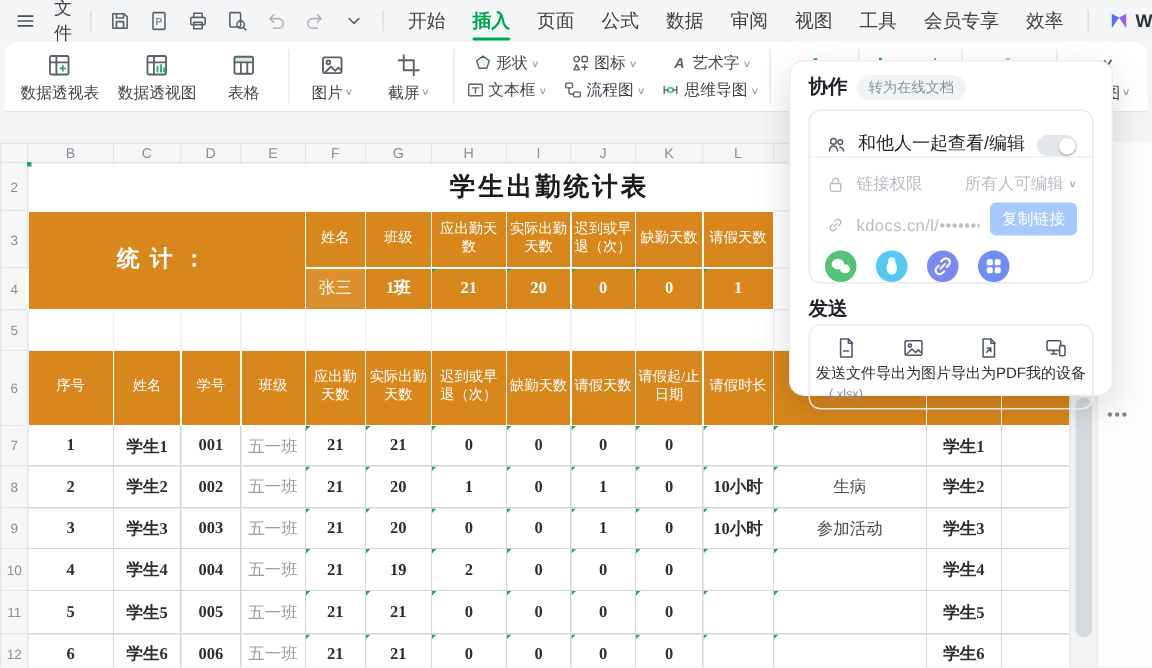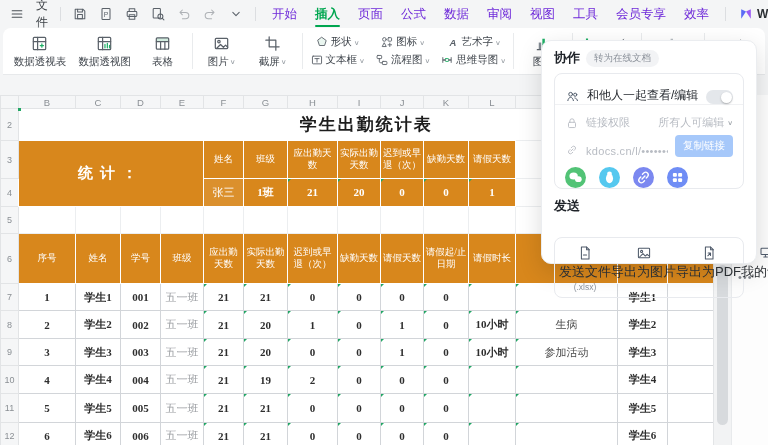--- a/index.html
+++ b/index.html
@@ -7,21 +7,21 @@
   body { font-family:"Liberation Sans","DejaVu Sans",sans-serif; }
   .app { position:relative; width:768px; height:445px; background:#f4f5f6; overflow:hidden; }
 
   
   .topbar { position:absolute; top:0; left:0; right:0; height:28px; display:flex; align-items:center; padding:0 6px; gap:4px; background:#f4f5f6; z-index:90; }
   .topbar .ic { width:16px; height:16px; }
   .tb-btn { display:flex; align-items:center; gap:3px; padding:2px 4px; border-radius:3px; color:#3d4247; font-size:12px; }
   .tb-iconbtn { padding:2px 3px; display:flex; align-items:center; }
   .vdiv { width:1px; height:14px; background:#dcdee1; margin:0 4px; flex:none; }
   .menu-tabs { display:flex; align-items:center; gap:2px; height:28px; }
-  .menu-tab { position:relative; padding:0 8px; font-size:12.5px; color:#6d28d9; height:28px; line-height:28px; cursor:default; white-space:nowrap; }
+  .menu-tab { position:relative; padding:0 8px; font-size:12.5px; color:#404040; height:28px; line-height:28px; cursor:default; white-space:nowrap; }
   .menu-tab.active { color:#00a650; font-weight:bold; }
   .menu-tab.active::after { content:''; position:absolute; left:8px; right:8px; bottom:1px; height:2.5px; background:#00a650; border-radius:2px; }
   .wpsai { display:flex; align-items:center; gap:3px; font-size:12px; font-weight:bold; color:#2b2f33; padding:0 4px; white-space:nowrap; }
   .disabled-ic { opacity:.45; }
 
   
   .ribbon { position:absolute; top:28px; left:3px; right:3px; height:47px; background:#fff; border-radius:8px 8px 0 0; border-bottom:1px solid #e7e9eb; display:flex; align-items:center; padding:2px 8px; gap:7px; z-index:5; }
   .rb-big { display:flex; flex-direction:column; align-items:center; justify-content:center; gap:2px; padding:2px 5px; border-radius:4px; min-width:44px; }
   .rb-big .ic { width:19px; height:19px; }
   .rb-label { font-size:10.5px; color:#40464d; white-space:nowrap; display:flex; align-items:center; gap:1px; }
@@ -59,44 +59,44 @@
   td.dirty::before { content:''; position:absolute; left:0; top:0; width:0; height:0; border-top:3px solid #21a664; border-right:3px solid transparent; }
   .a1-marker { position:absolute; left:18px; top:108px; width:3px; height:3px; background:#21a664; z-index:2; }
 
   
   .vscroll { position:absolute; top:95px; left:713px; width:18px; bottom:0; background:#f2f3f4; border-left:1px solid #e3e5e7; z-index:1; }
   .vthumb { position:absolute; left:3px; top:170px; width:11px; height:160px; border-radius:6px; background:#d7dadd; }
   .rightstrip { position:absolute; top:95px; left:731px; right:0; bottom:0; background:#fdfdfd; border-left:1px solid #e8eaec; z-index:1; }
   .more-btn { position:absolute; top:176px; left:6px; color:#85898e; font-size:11px; letter-spacing:1px; }
 
   
-  .panel { position:absolute; left:541px; top:40px; width:216px; height:224px; background:#fff; border:1px solid #ebedf0; border-radius:10px; box-shadow:0 8px 24px rgba(0,0,0,.14); z-index:50; padding:8px 12px; }
+  .panel { position:absolute; left:526px; top:40px; width:216px; height:224px; background:#fff; border:1px solid #ebedf0; border-radius:10px; box-shadow:0 8px 24px rgba(0,0,0,.14); z-index:50; padding:8px 12px; }
   .panel-h { display:flex; align-items:center; gap:6px; margin-bottom:6px; }
   .panel-title { font-size:13px; font-weight:bold; color:#1f2329; }
   .badge { font-size:9.5px; color:#8a9099; background:#f2f3f5; border-radius:9px; padding:2px 8px; }
   .card { border:1px solid #e8eaee; border-radius:8px; }
   .prow { display:flex; align-items:flex-end; gap:7px; padding:0 10px; }
   .prow .ic { width:15px; height:15px; flex:none; }
   .coedit { height:31px; border-bottom:1px solid #f0f1f3; font-size:12px; color:#1f2329; }
   .coedit-label { flex:1; white-space:nowrap; overflow:hidden; }
   .toggle { width:27px; height:14px; border-radius:8px; background:#e4e7eb; position:relative; flex:none; }
   .toggle::after { content:''; position:absolute; right:1.5px; top:1.5px; width:11px; height:11px; border-radius:50%; background:#fff; box-shadow:0 1px 2px rgba(0,0,0,.25); }
   .perm { height:25px; font-size:11px; color:#b8bcc3; }
   .perm-val { margin-left:auto; display:flex; align-items:center; gap:3px; white-space:nowrap; }
   .linkrow { height:27px; font-size:11px; color:#b8bcc3; }
   .link-text { flex:1; white-space:nowrap; overflow:hidden; letter-spacing:.3px; }
   .copy-btn { background:#a6c8fa; color:#fff; font-size:10.5px; border-radius:4px; padding:4px 8px; white-space:nowrap; flex:none; }
   .socialrow { height:31px; gap:13px; }
   .sc { width:21px; height:21px; border-radius:50%; flex:none; }
   .sc svg { width:100%; height:100%; }
-  .send-title { font-size:13px; font-weight:bold; color:#1f2329; margin:8px 0 22px; }
+  .send-title { font-size:13px; font-weight:bold; color:#1f2329; margin:8px 0 1px; }
   .send-card { border:1px solid #e8eaee; border-radius:8px; display:flex; padding:7px 4px 5px; }
   .send-item { flex:1; display:flex; flex-direction:column; align-items:center; gap:2px; }
   .send-item .ic { width:16px; height:16px; }
-  .send-label { font-size:13px; color:#2b2f33; white-space:nowrap; }
+  .send-label { font-size:10px; color:#2b2f33; white-space:nowrap; }
   .send-sub { font-size:8.5px; color:#8a9099; min-height:9px; line-height:1; }
 
   .ic { display:block; }
 </style>
 </head>
 <body>
 
 <div class="app">
 
   <div class="topbar">

